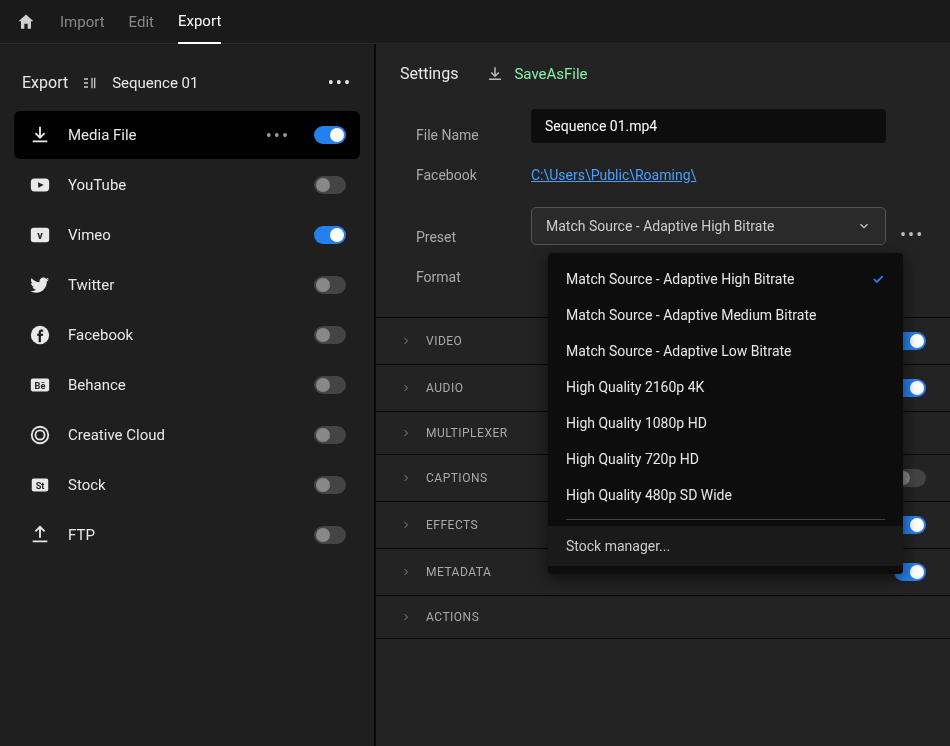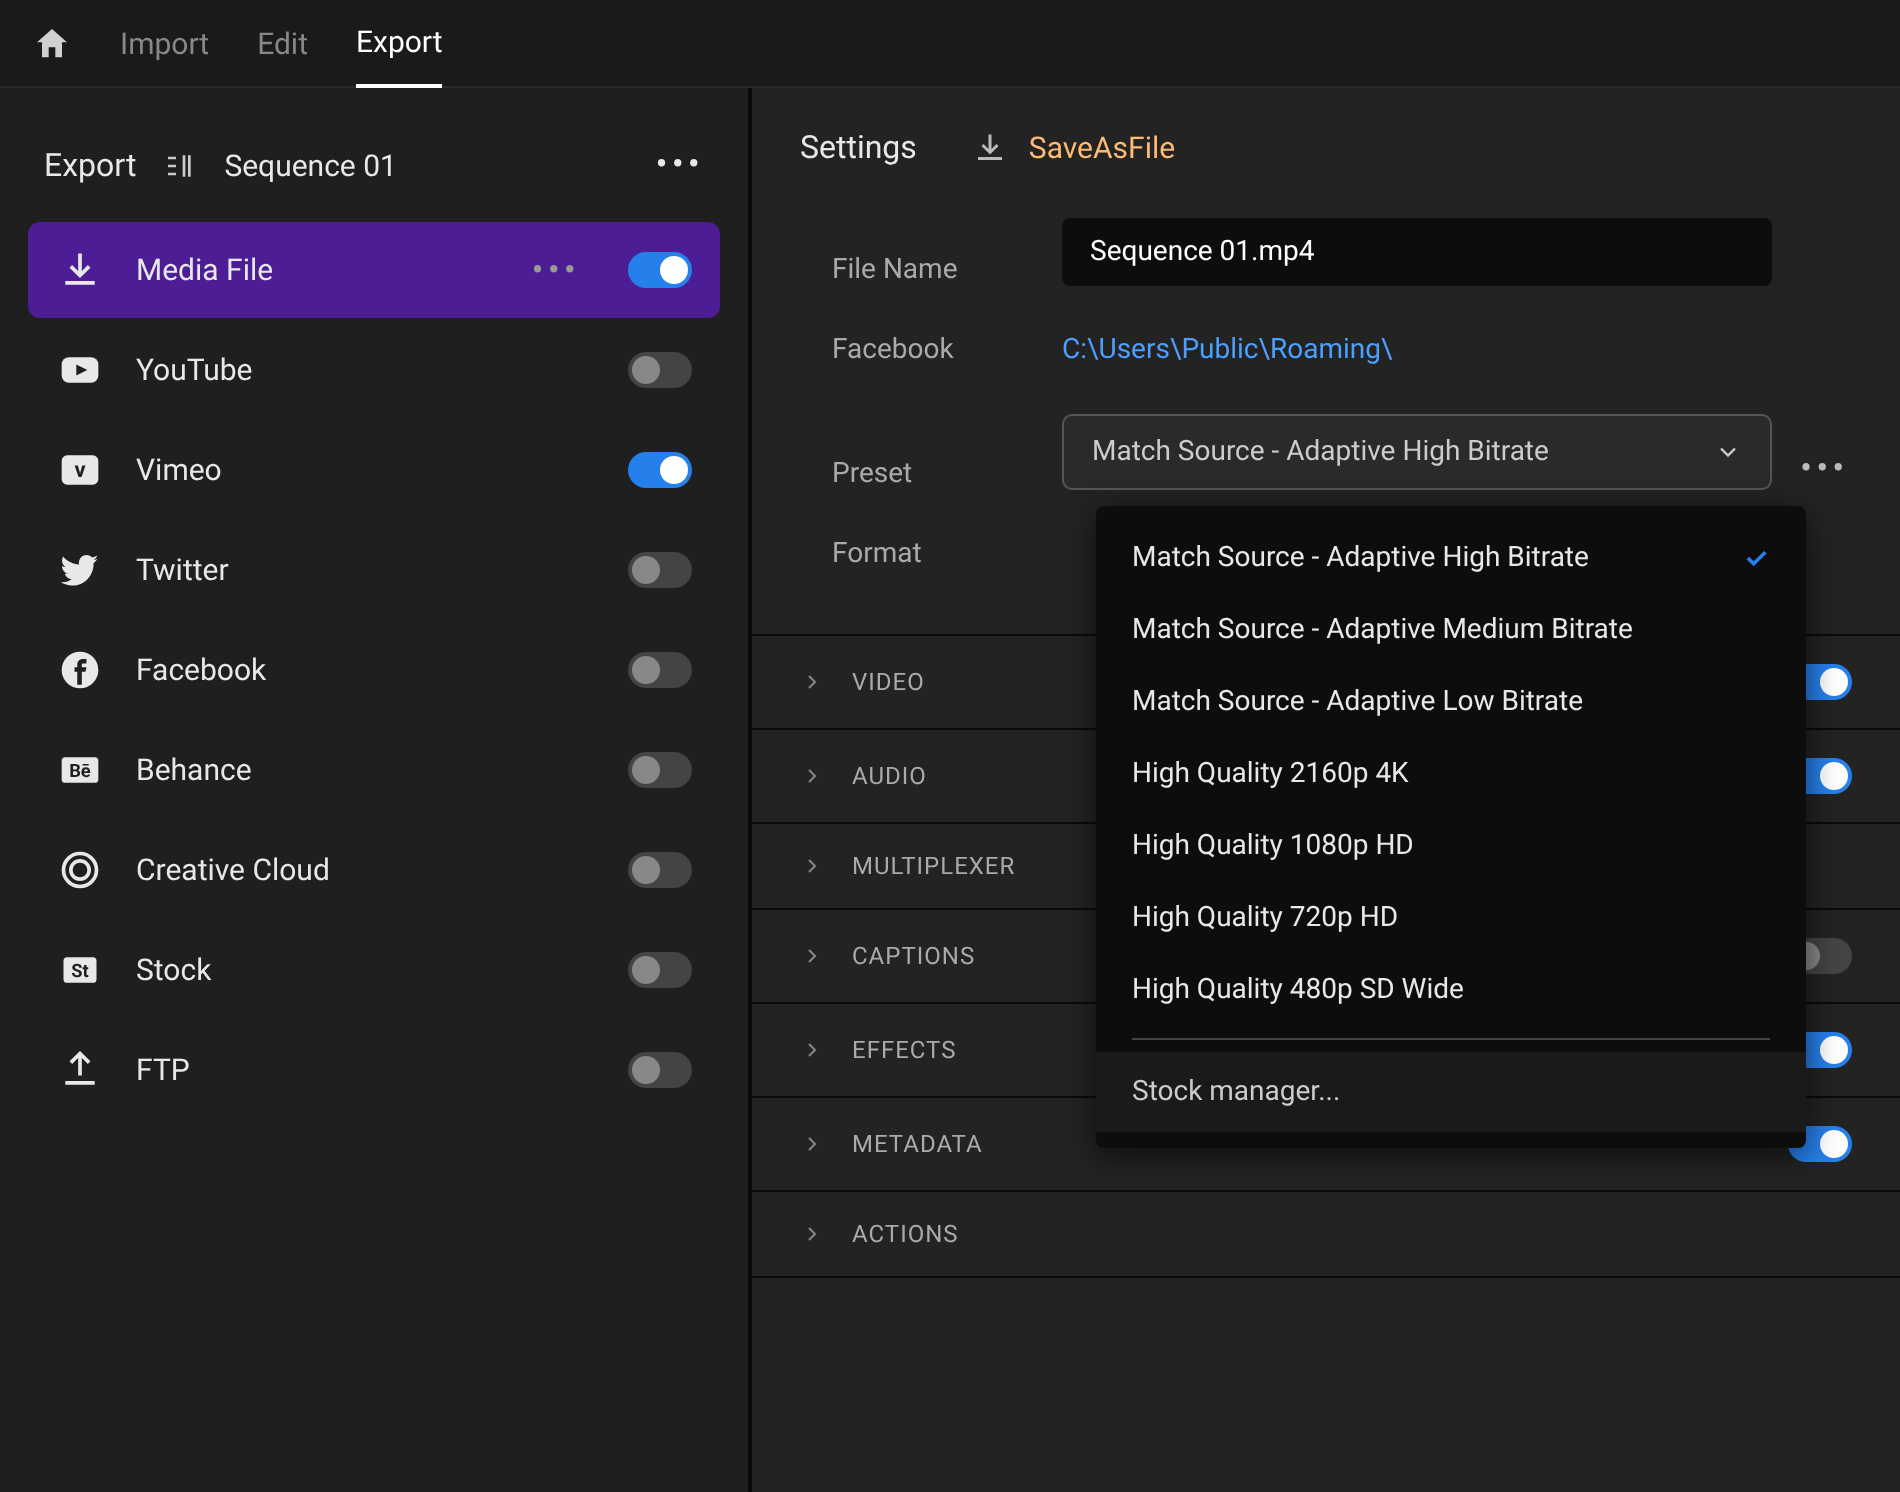--- a/index.html
+++ b/index.html
@@ -8,38 +8,38 @@
 .topbar .home{color:#d0d0d0;cursor:pointer}
 .topbar .tab{color:#888;font-size:15px;cursor:pointer;padding:12px 0}
 .topbar .tab.active{color:#fff;border-bottom:2px solid #fff}
 .main{display:flex;height:calc(100% - 44px)}
 .sidebar{width:374px;background:#1f1f1f;padding:20px 14px}
 .sidebar-header{display:flex;align-items:center;gap:14px;padding:8px 8px 18px 8px}
 .sidebar-header .title{font-size:16px;color:#e8e8e8}
 .sidebar-header .seq{font-size:15px;color:#e8e8e8}
 .sidebar-header .dots{margin-left:auto;color:#e8e8e8;cursor:pointer;letter-spacing:2px;font-size:18px}
 .dest-item{display:flex;align-items:center;gap:16px;padding:12px 14px;border-radius:6px;margin-bottom:2px;cursor:pointer}
-.dest-item.active{background:#4c1d95}
+.dest-item.active{background:#000000}
 .dest-item .ico{width:24px;height:24px;display:flex;align-items:center;justify-content:center;color:#e8e8e8}
 .dest-item .lbl{font-size:15px;color:#e8e8e8;flex:1}
 .dest-item .ellipsis{color:#999;font-size:18px;letter-spacing:2px;margin-right:8px;cursor:pointer}
 .toggle{width:32px;height:18px;background:#444;border-radius:10px;position:relative;cursor:pointer}
 .toggle.on{background:#2680eb}
 .toggle::after{content:'';position:absolute;width:14px;height:14px;background:#888;border-radius:50%;top:2px;left:2px;transition:left .2s}
 .toggle.on::after{left:16px;background:#fff}
 .divider{width:2px;background:#0a0a0a}
 .content{flex:1;background:#232323;overflow:hidden;position:relative}
 .content-header{display:flex;align-items:center;gap:28px;padding:20px 24px 14px 24px}
 .content-header .settings{font-size:16px;color:#e8e8e8}
-.content-header .saveas{display:flex;align-items:center;gap:10px;color:#fdba74;font-size:15px;cursor:pointer}
+.content-header .saveas{display:flex;align-items:center;gap:10px;color:#86efac;font-size:15px;cursor:pointer}
 .form{padding:12px 24px 8px 40px}
 .row{display:flex;align-items:flex-end;margin-bottom:24px}
 .row .lab{width:115px;font-size:14px;color:#aaa}
 .filename-input{flex:1;max-width:355px;background:#0d0d0d;border:none;border-radius:4px;padding:9px 14px;color:#fff;font-size:14px}
-.link{color:#4b9fff;font-size:14px;cursor:pointer}
+.link{color:#4b9fff;text-decoration:underline;font-size:14px;cursor:pointer}
 .preset-select{flex:1;max-width:355px;background:#2a2a2a;border:1px solid #555;border-radius:5px;padding:10px 14px;color:#ccc;font-size:14px;display:flex;align-items:center;justify-content:space-between;cursor:pointer}
 .row .dots{margin-left:14px;color:#bbb;font-size:18px;letter-spacing:2px;cursor:pointer}
 .dropdown{position:absolute;left:172px;top:209px;width:355px;background:#0d0d0d;border-radius:4px;box-shadow:0 4px 16px rgba(0,0,0,.6);z-index:10;padding:8px 0}
 .dropdown .opt{padding:10px 18px;font-size:14px;color:#e8e8e8;cursor:pointer;display:flex;align-items:center;justify-content:space-between}
 .dropdown .check{color:#2680eb}
 .dropdown .sep{height:1px;background:#444;margin:6px 18px}
 .dropdown .mgr{background:#1a1a1a;padding:12px 18px;font-size:14px;color:#ccc;cursor:pointer}
 .sections{border-top:1px solid #0a0a0a}
 .section{display:flex;align-items:center;padding:14px 24px;border-bottom:1px solid #0a0a0a;cursor:pointer}
 .section .chev{color:#888;margin-right:14px}

